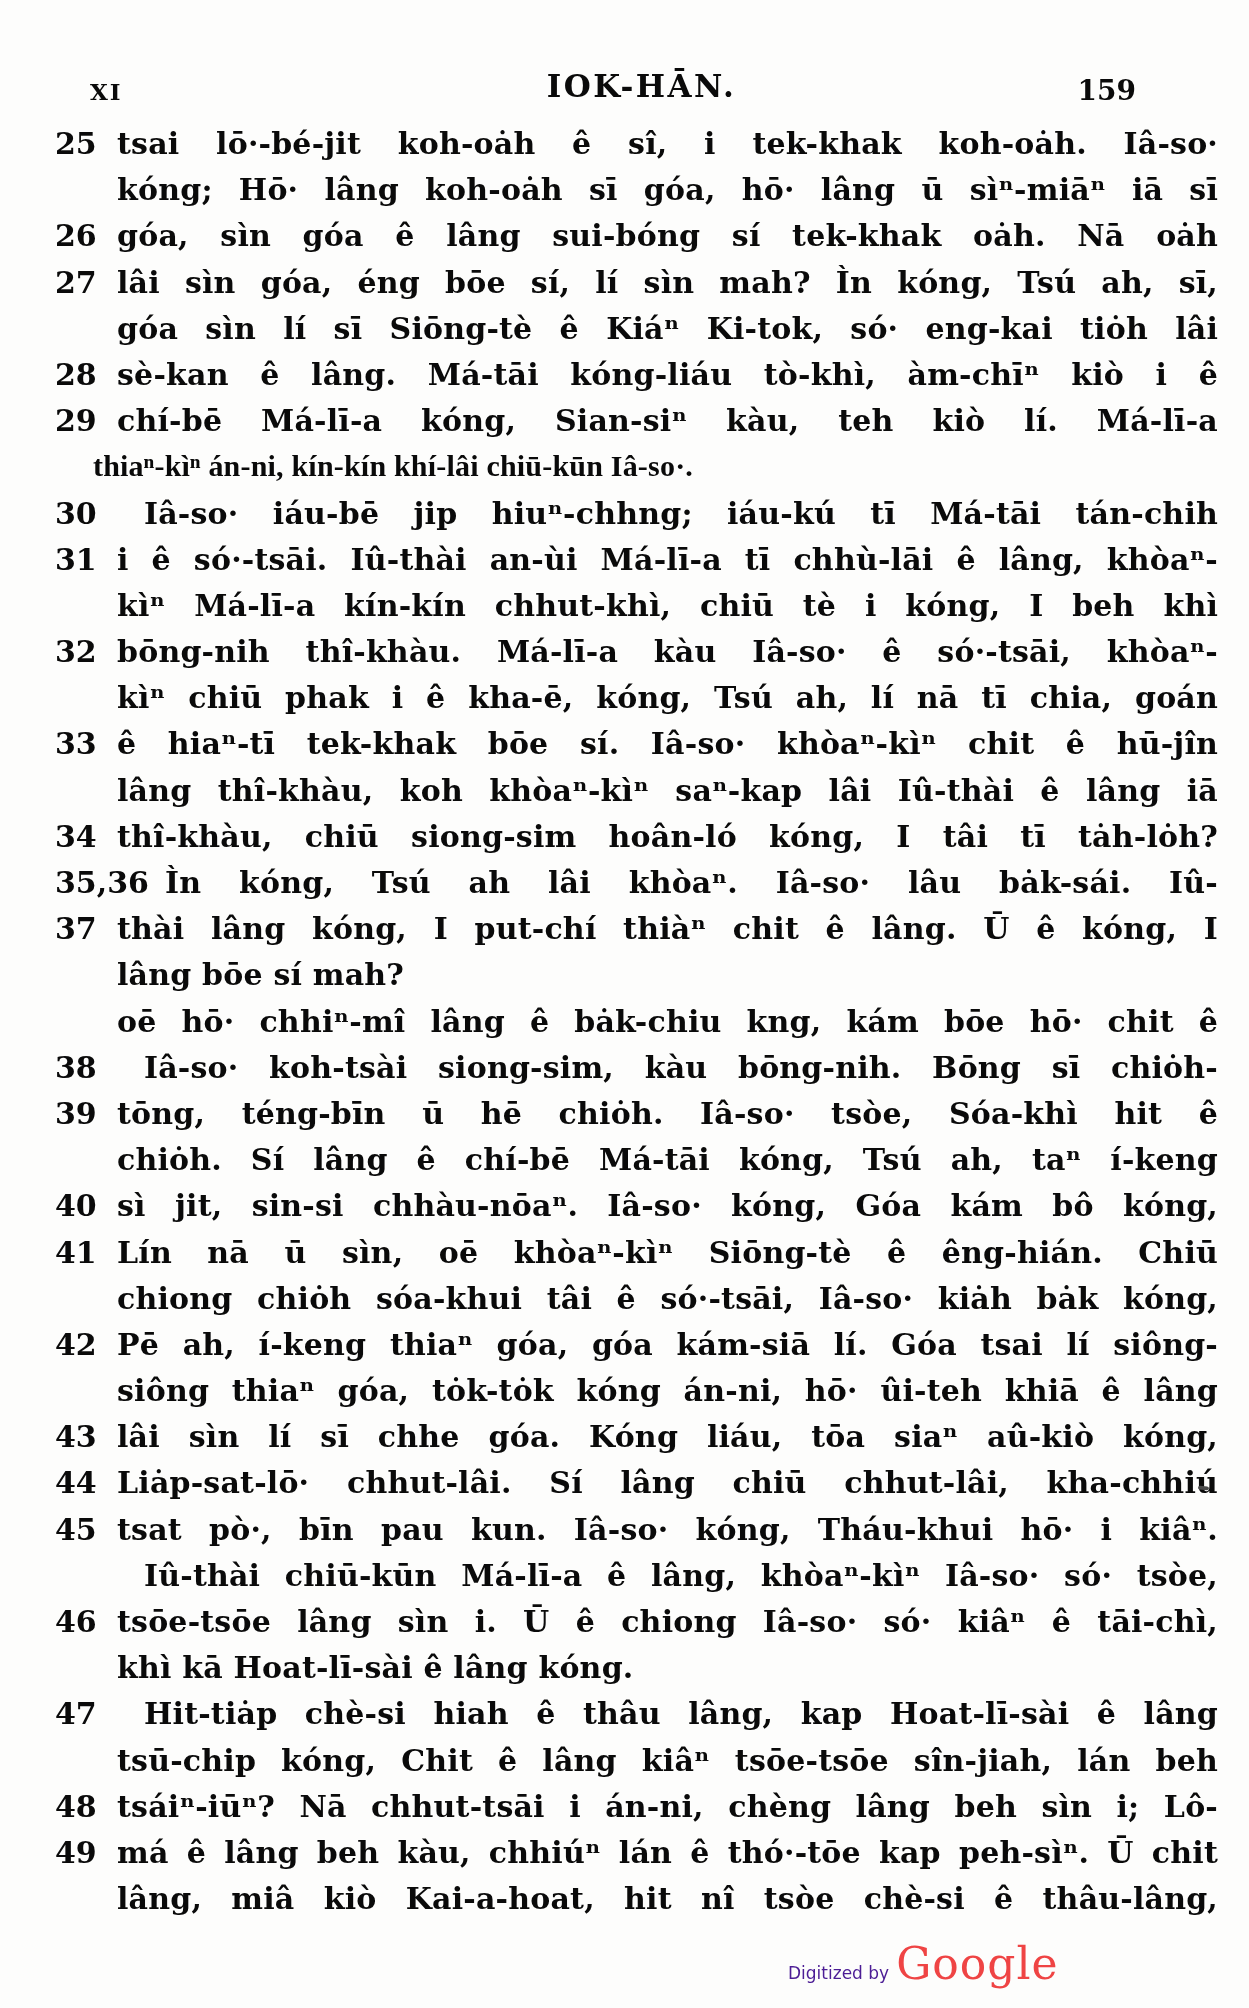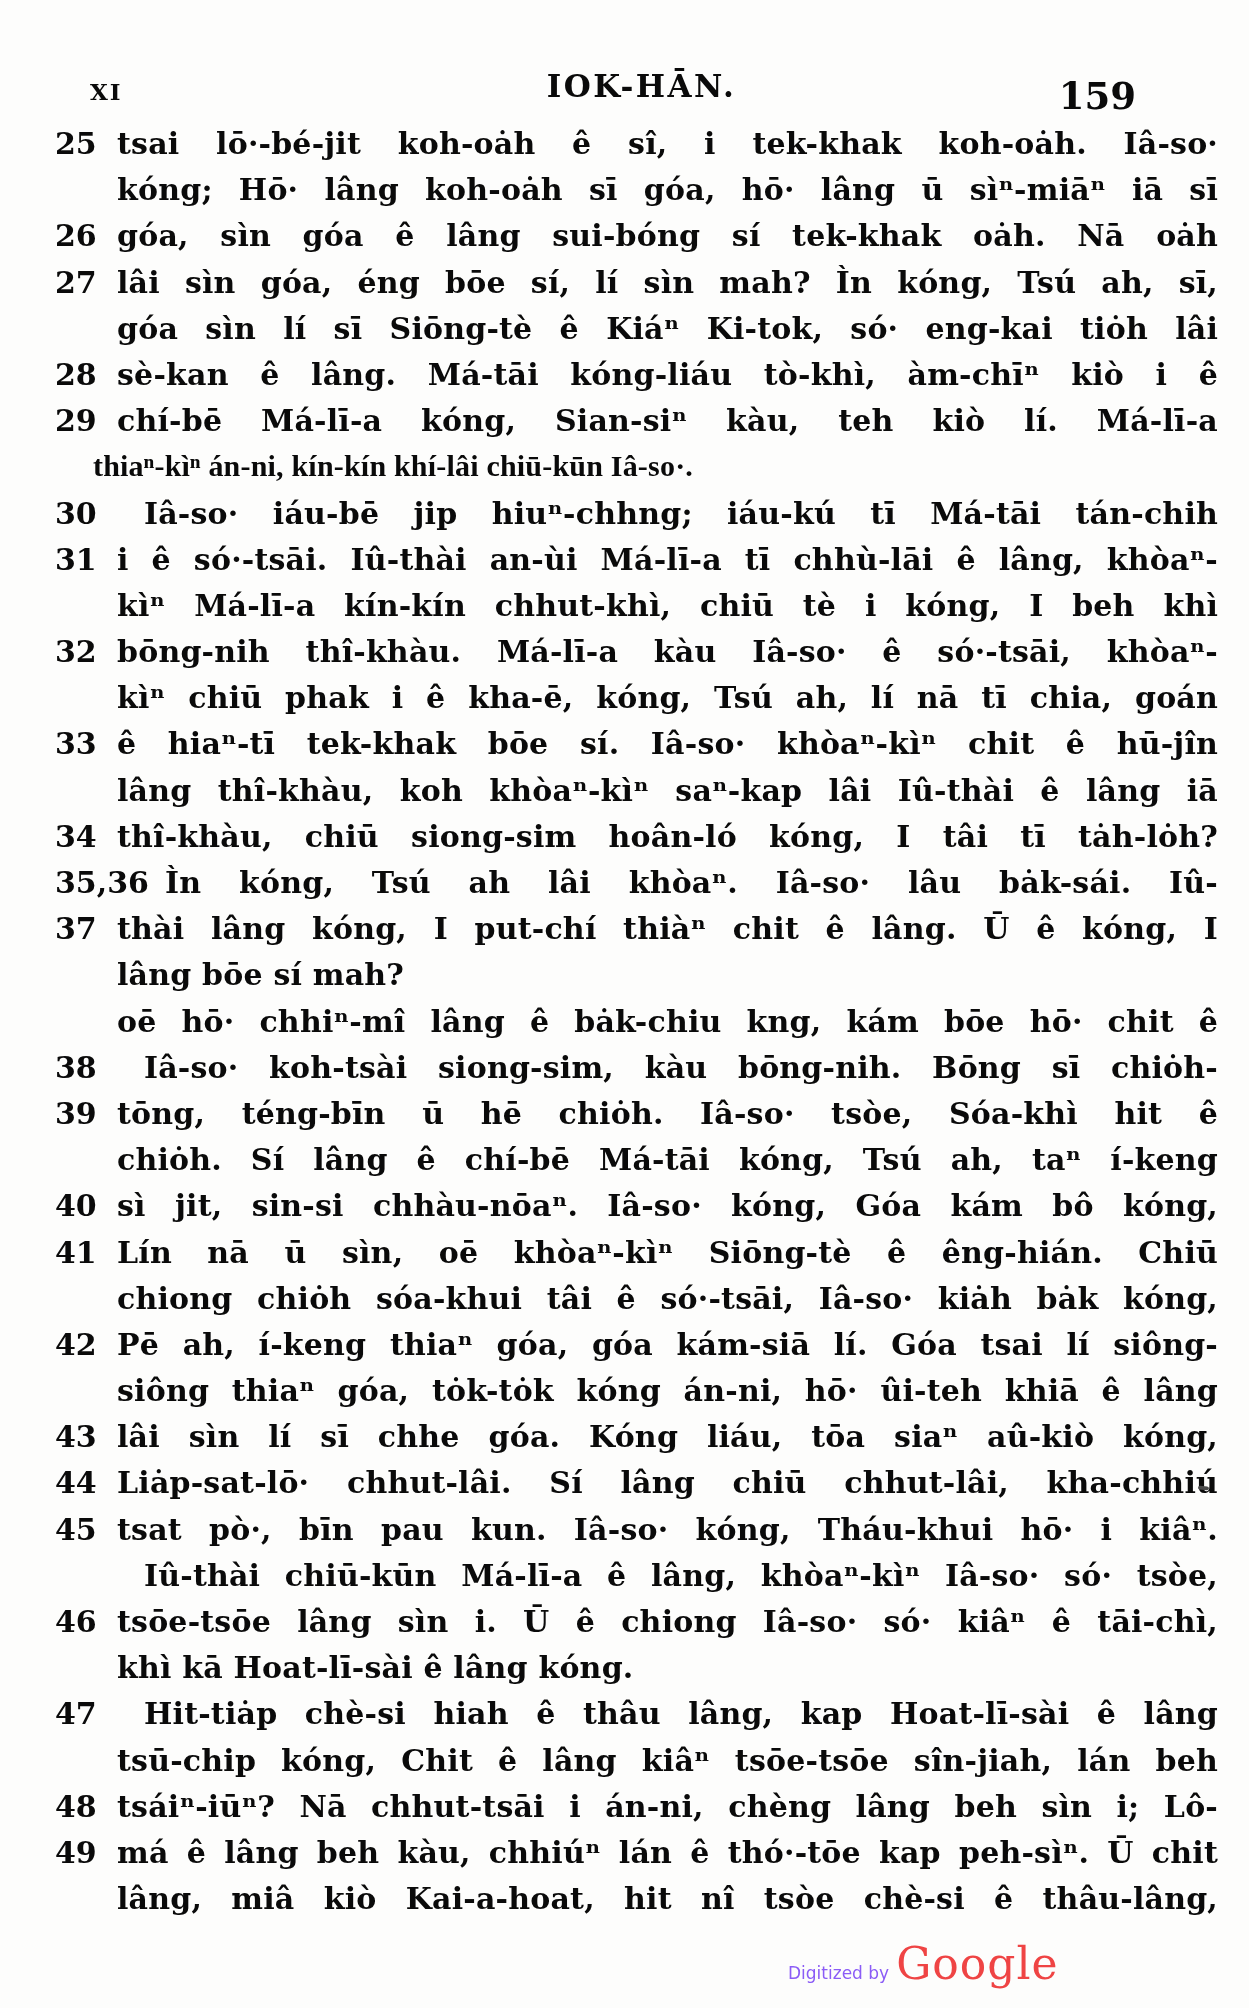--- a/index.html
+++ b/index.html
@@ -9,21 +9,21 @@
     font-family:"DejaVu Serif","DejaVu Sans","Liberation Serif",serif;
     color:#0a0a0a;
     position:relative;
     overflow:hidden;
   }
   .page{position:absolute;inset:0;}
   
   .header{position:absolute;top:68px;left:67px;right:49px;height:46px;margin-left:16px;}
   .chapter{position:absolute;left:7px;top:10px;font-size:23px;font-weight:700;letter-spacing:2px;}
   .running-title{position:absolute;left:0;right:0;top:0;text-align:center;font-size:31px;font-weight:700;letter-spacing:2.5px;}
-  .page-number{position:absolute;right:64px;top:6px;font-size:37px;font-weight:700;}
+  .page-number{position:absolute;right:64px;top:6px;font-size:28px;font-weight:700;}
   
   .text-block{position:absolute;top:126px;left:55px;right:31px;}
   .line{display:flex;height:46.2px;align-items:flex-start;}
   .vnum{
     flex:0 0 auto;min-width:46px;white-space:nowrap;
     font-size:30px;font-weight:700;
   }
   .vtext{
     flex:1 1 auto;margin-left:16px;
     font-size:30px;font-weight:700;
@@ -32,21 +32,21 @@
   }
   .line.short .vtext{text-align-last:left;}
   .line.indent .vtext{text-indent:27px;}
   .line.outdent .vtext{margin-left:-8px;font-family:Liberation Serif, serif;}
   
   .watermark{
     position:absolute;left:788px;top:1938px;
     display:flex;align-items:baseline;gap:7px;
     user-select:none;
   }
-  .wm-prefix{font-family:"DejaVu Sans","Liberation Sans",sans-serif;font-size:17px;color:#8b5cf6;}
+  .wm-prefix{font-family:"DejaVu Sans","Liberation Sans",sans-serif;font-size:17px;color:#4c1d95;}
   .wm-logo{font-family:"DejaVu Serif","Liberation Serif",serif;font-size:44px;color:#ef4444;letter-spacing:1px;}
   
   .artifact{position:absolute;left:1198px;top:1486px;width:11px;height:4px;background:#4a4a4a;border-radius:2px;transform:rotate(6deg);}
 </style>
 </head>
 <body>
 
 <div class="page">
 
   <div class="header">

